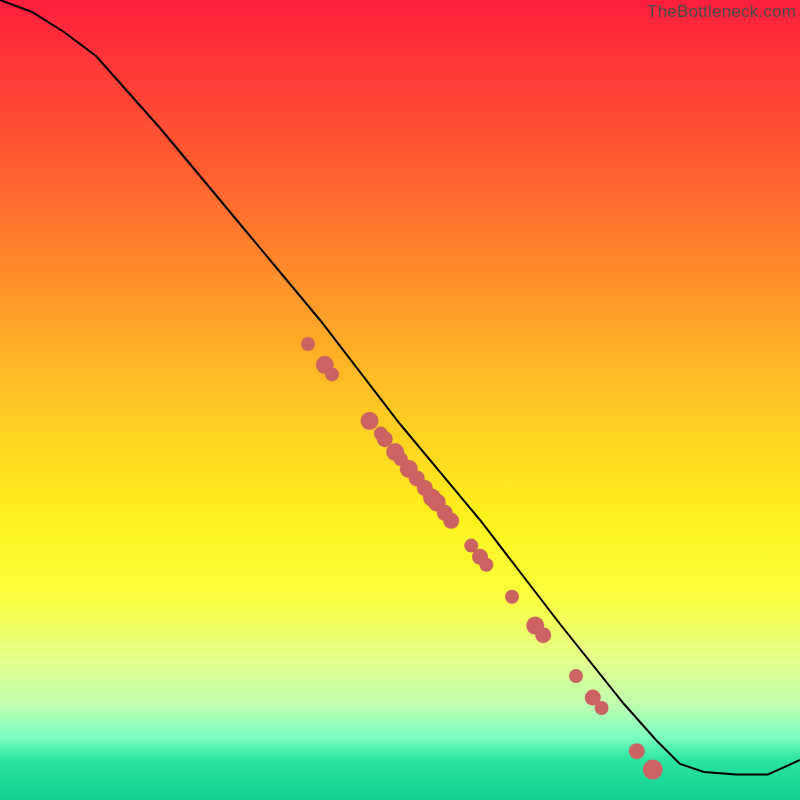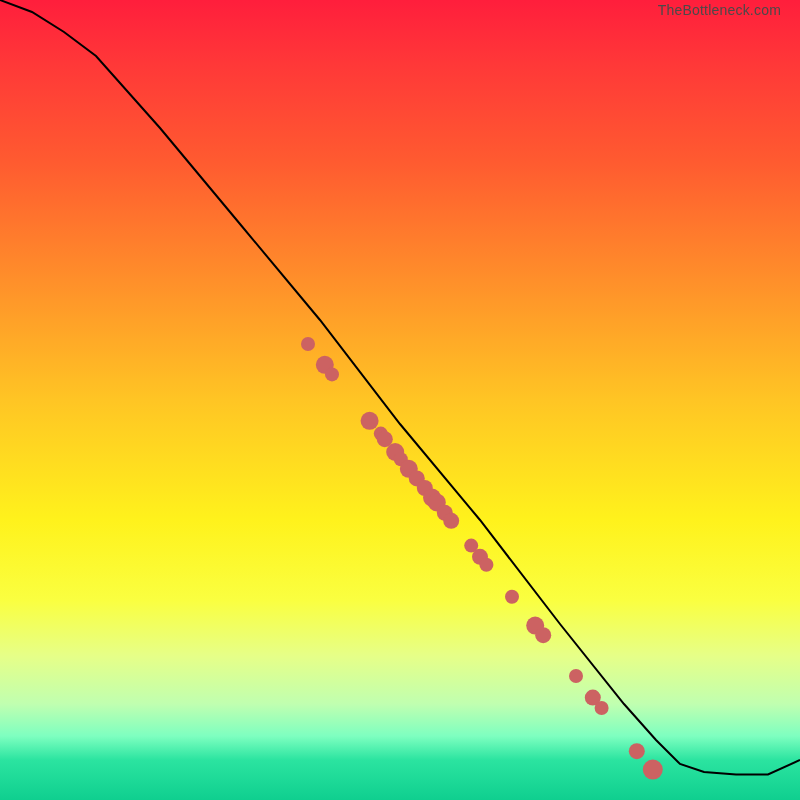--- a/index.html
+++ b/index.html
@@ -29,23 +29,23 @@
       #e6ff88 82%,
       #c0ffb0 88%,
       #7effc0 92%,
       #2be4a0 95%,
       #0fcf8f 100%
     );
   }
   .watermark {
     position: absolute;
     top: 2px;
-    right: 19px;
+    right: 4px;
     font-family: Arial, sans-serif;
-    font-size: 14px;
+    font-size: 17px;
     font-weight: 500;
     color: #4a4a4a;
     letter-spacing: 0.2px;
   }
   svg {
     position: absolute;
     inset: 0;
     width: 800px;
     height: 800px;
   }

